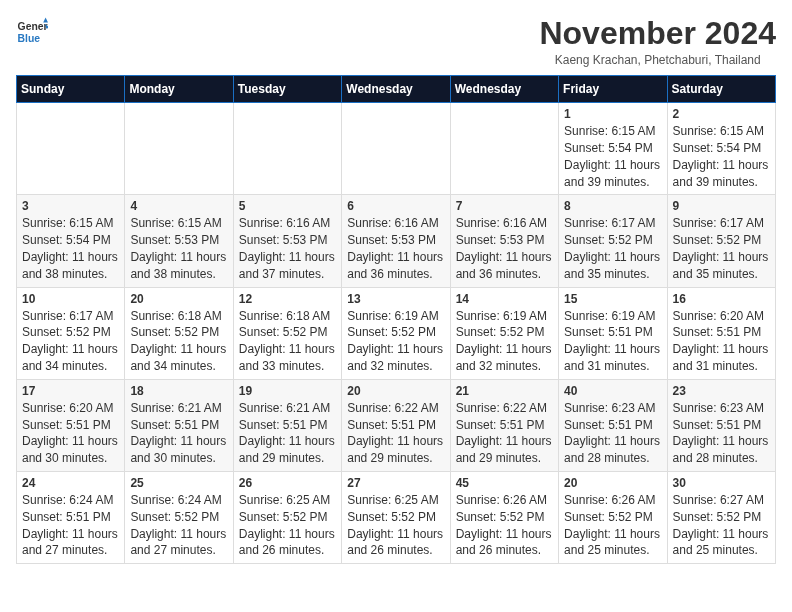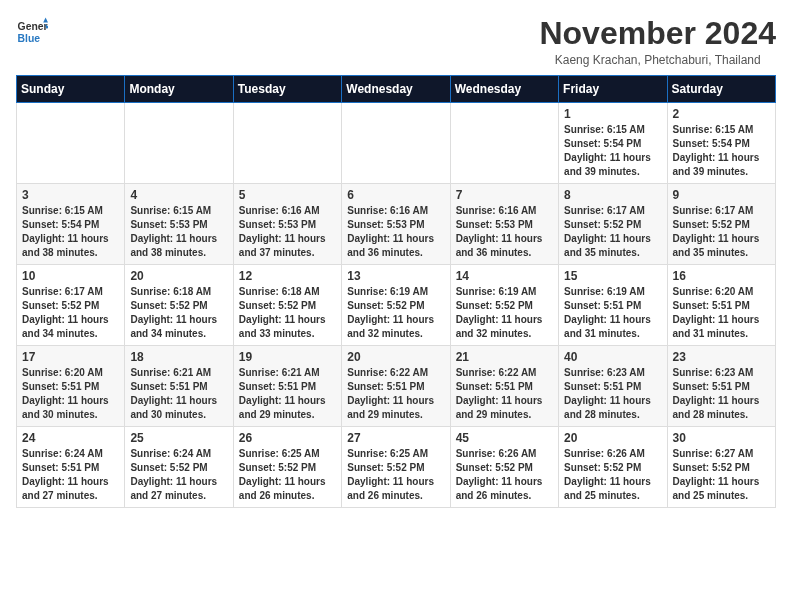--- a/index.html
+++ b/index.html
@@ -66,24 +66,23 @@
     .calendar tr:nth-child(even) td {
       background: #f7f7f7;
     }
     .day-number {
       font-size: 12px;
       font-weight: bold;
       display: block;
       margin-bottom: 2px;
     }
     .day-info {
-      font-size: 10px;
+      font-size: 12px;
       line-height: 1.4;
       color: #333;
-      font-weight: bold;
     }
     .empty-cell {
       background: #fff !important;
     }
   </style>
 </head>
 <body>
 
 <div class="header-area">
   <div class="logo">

